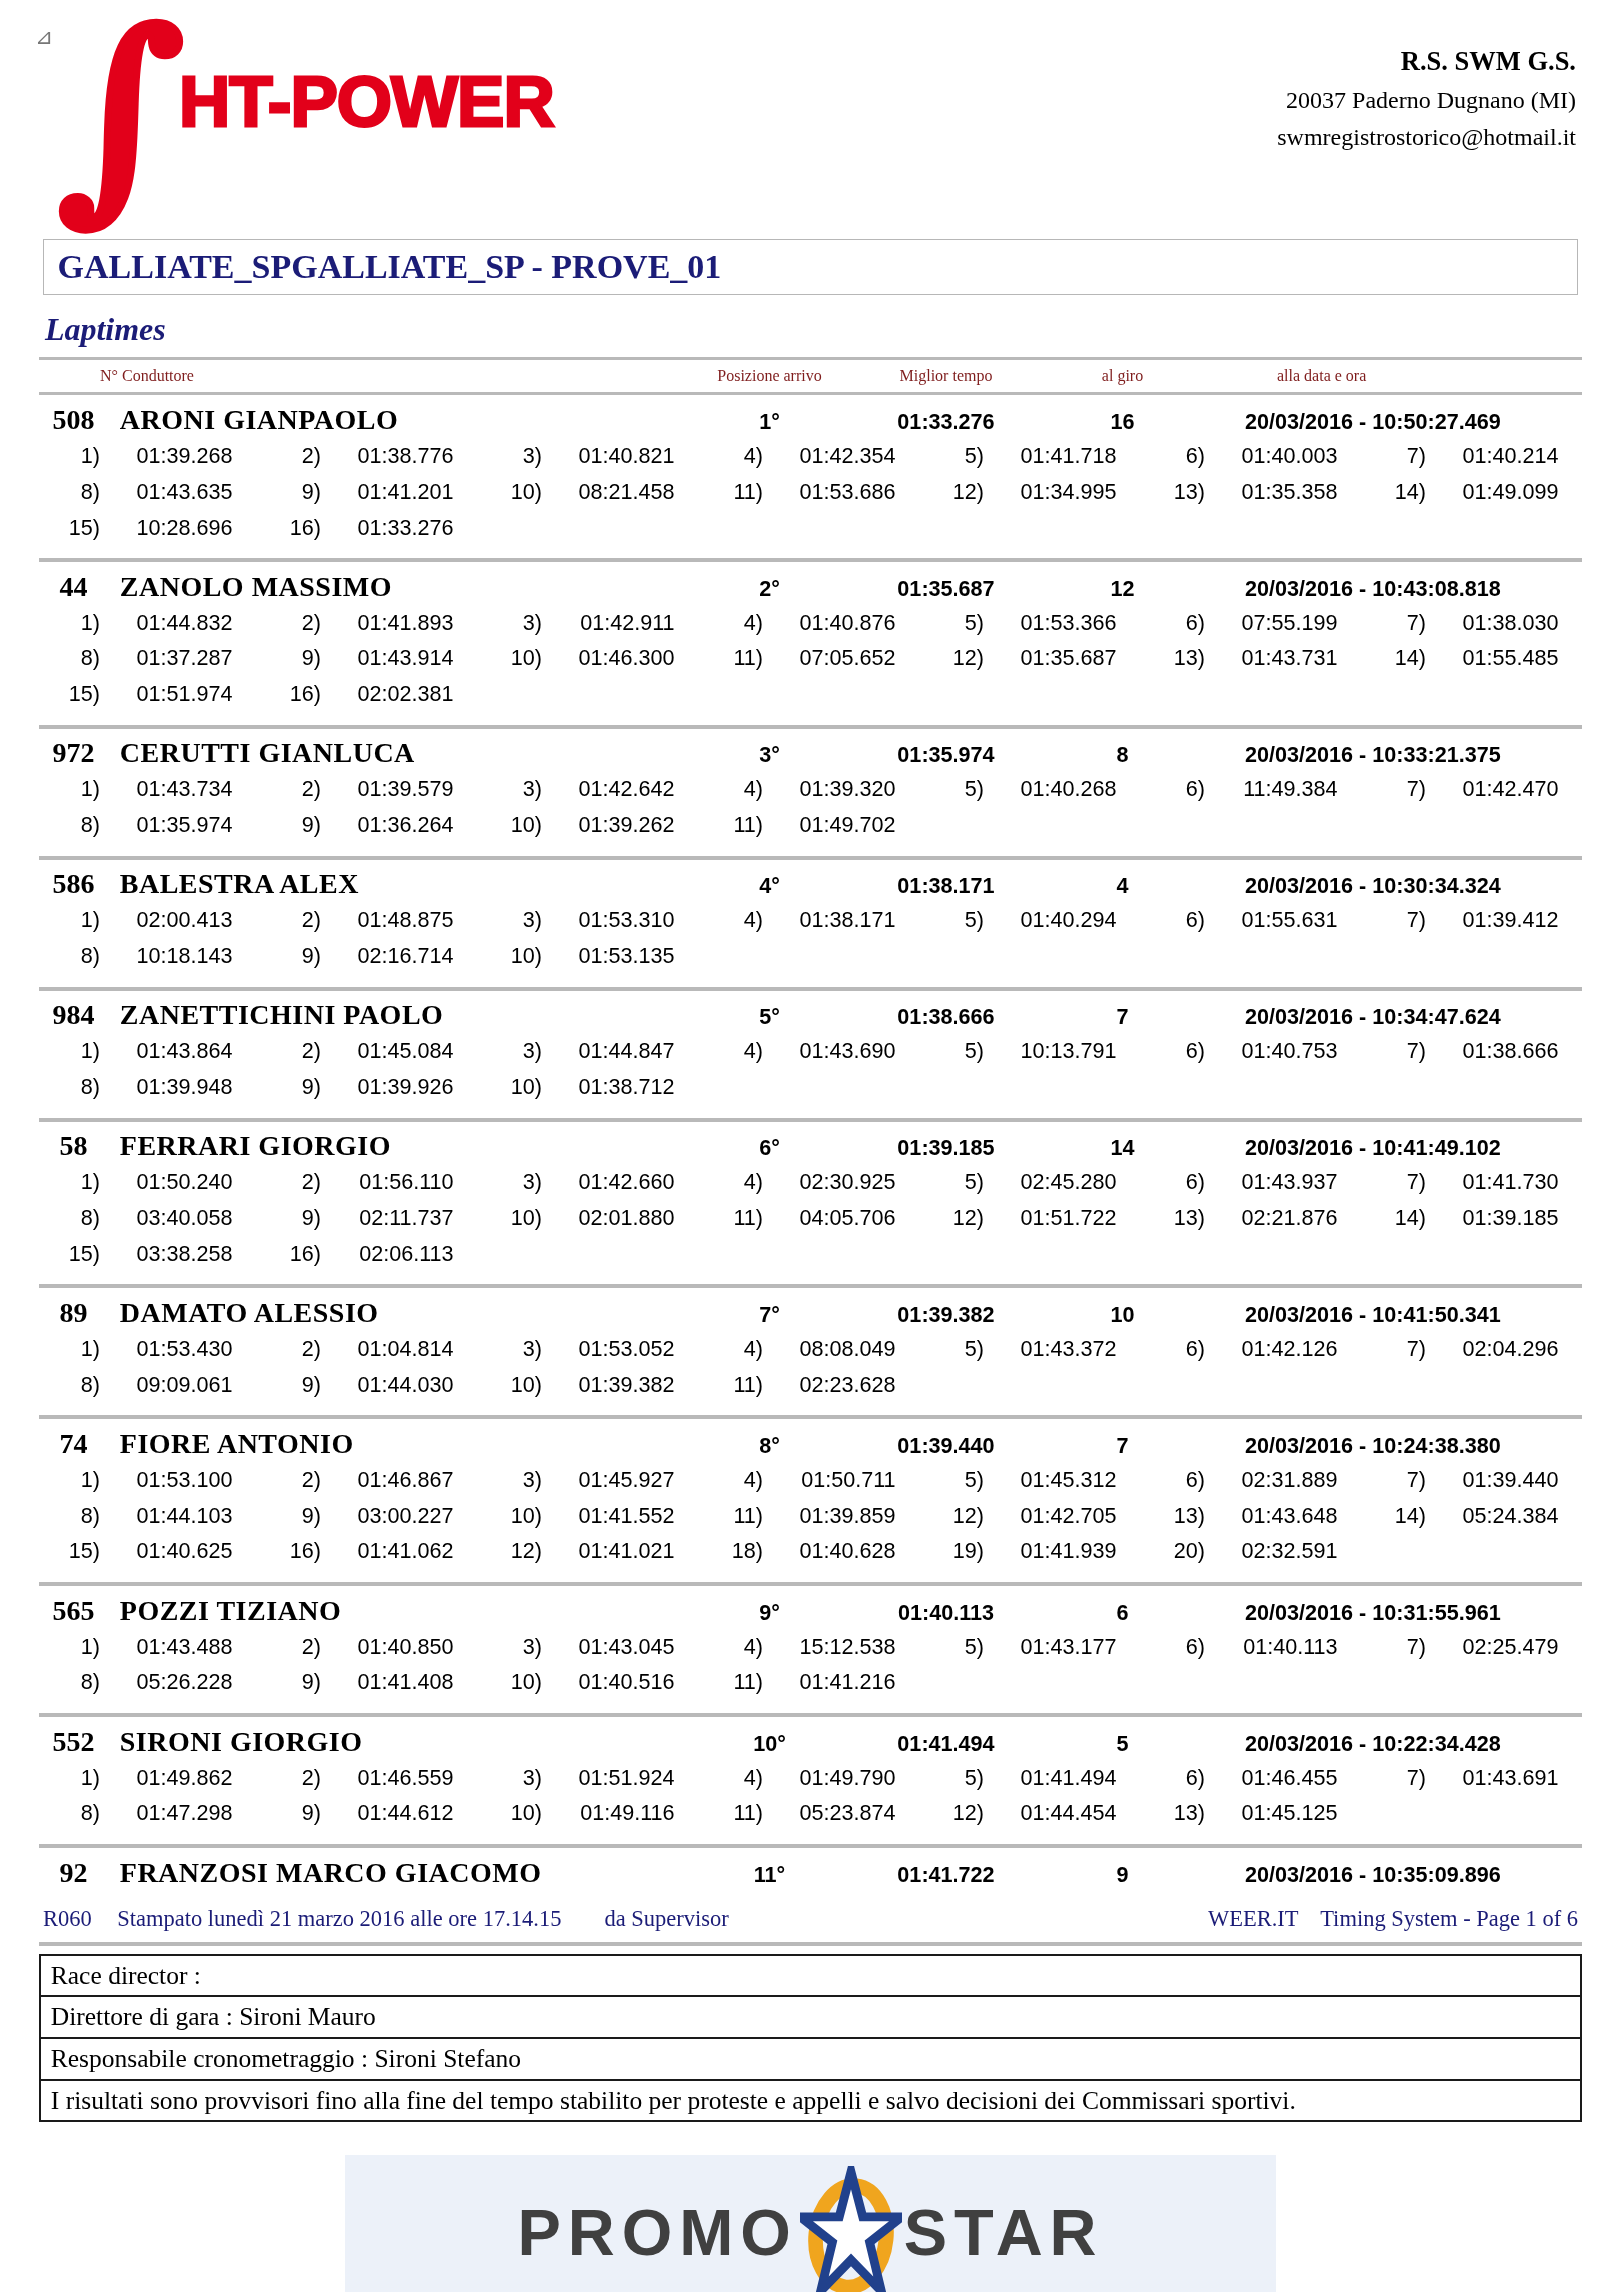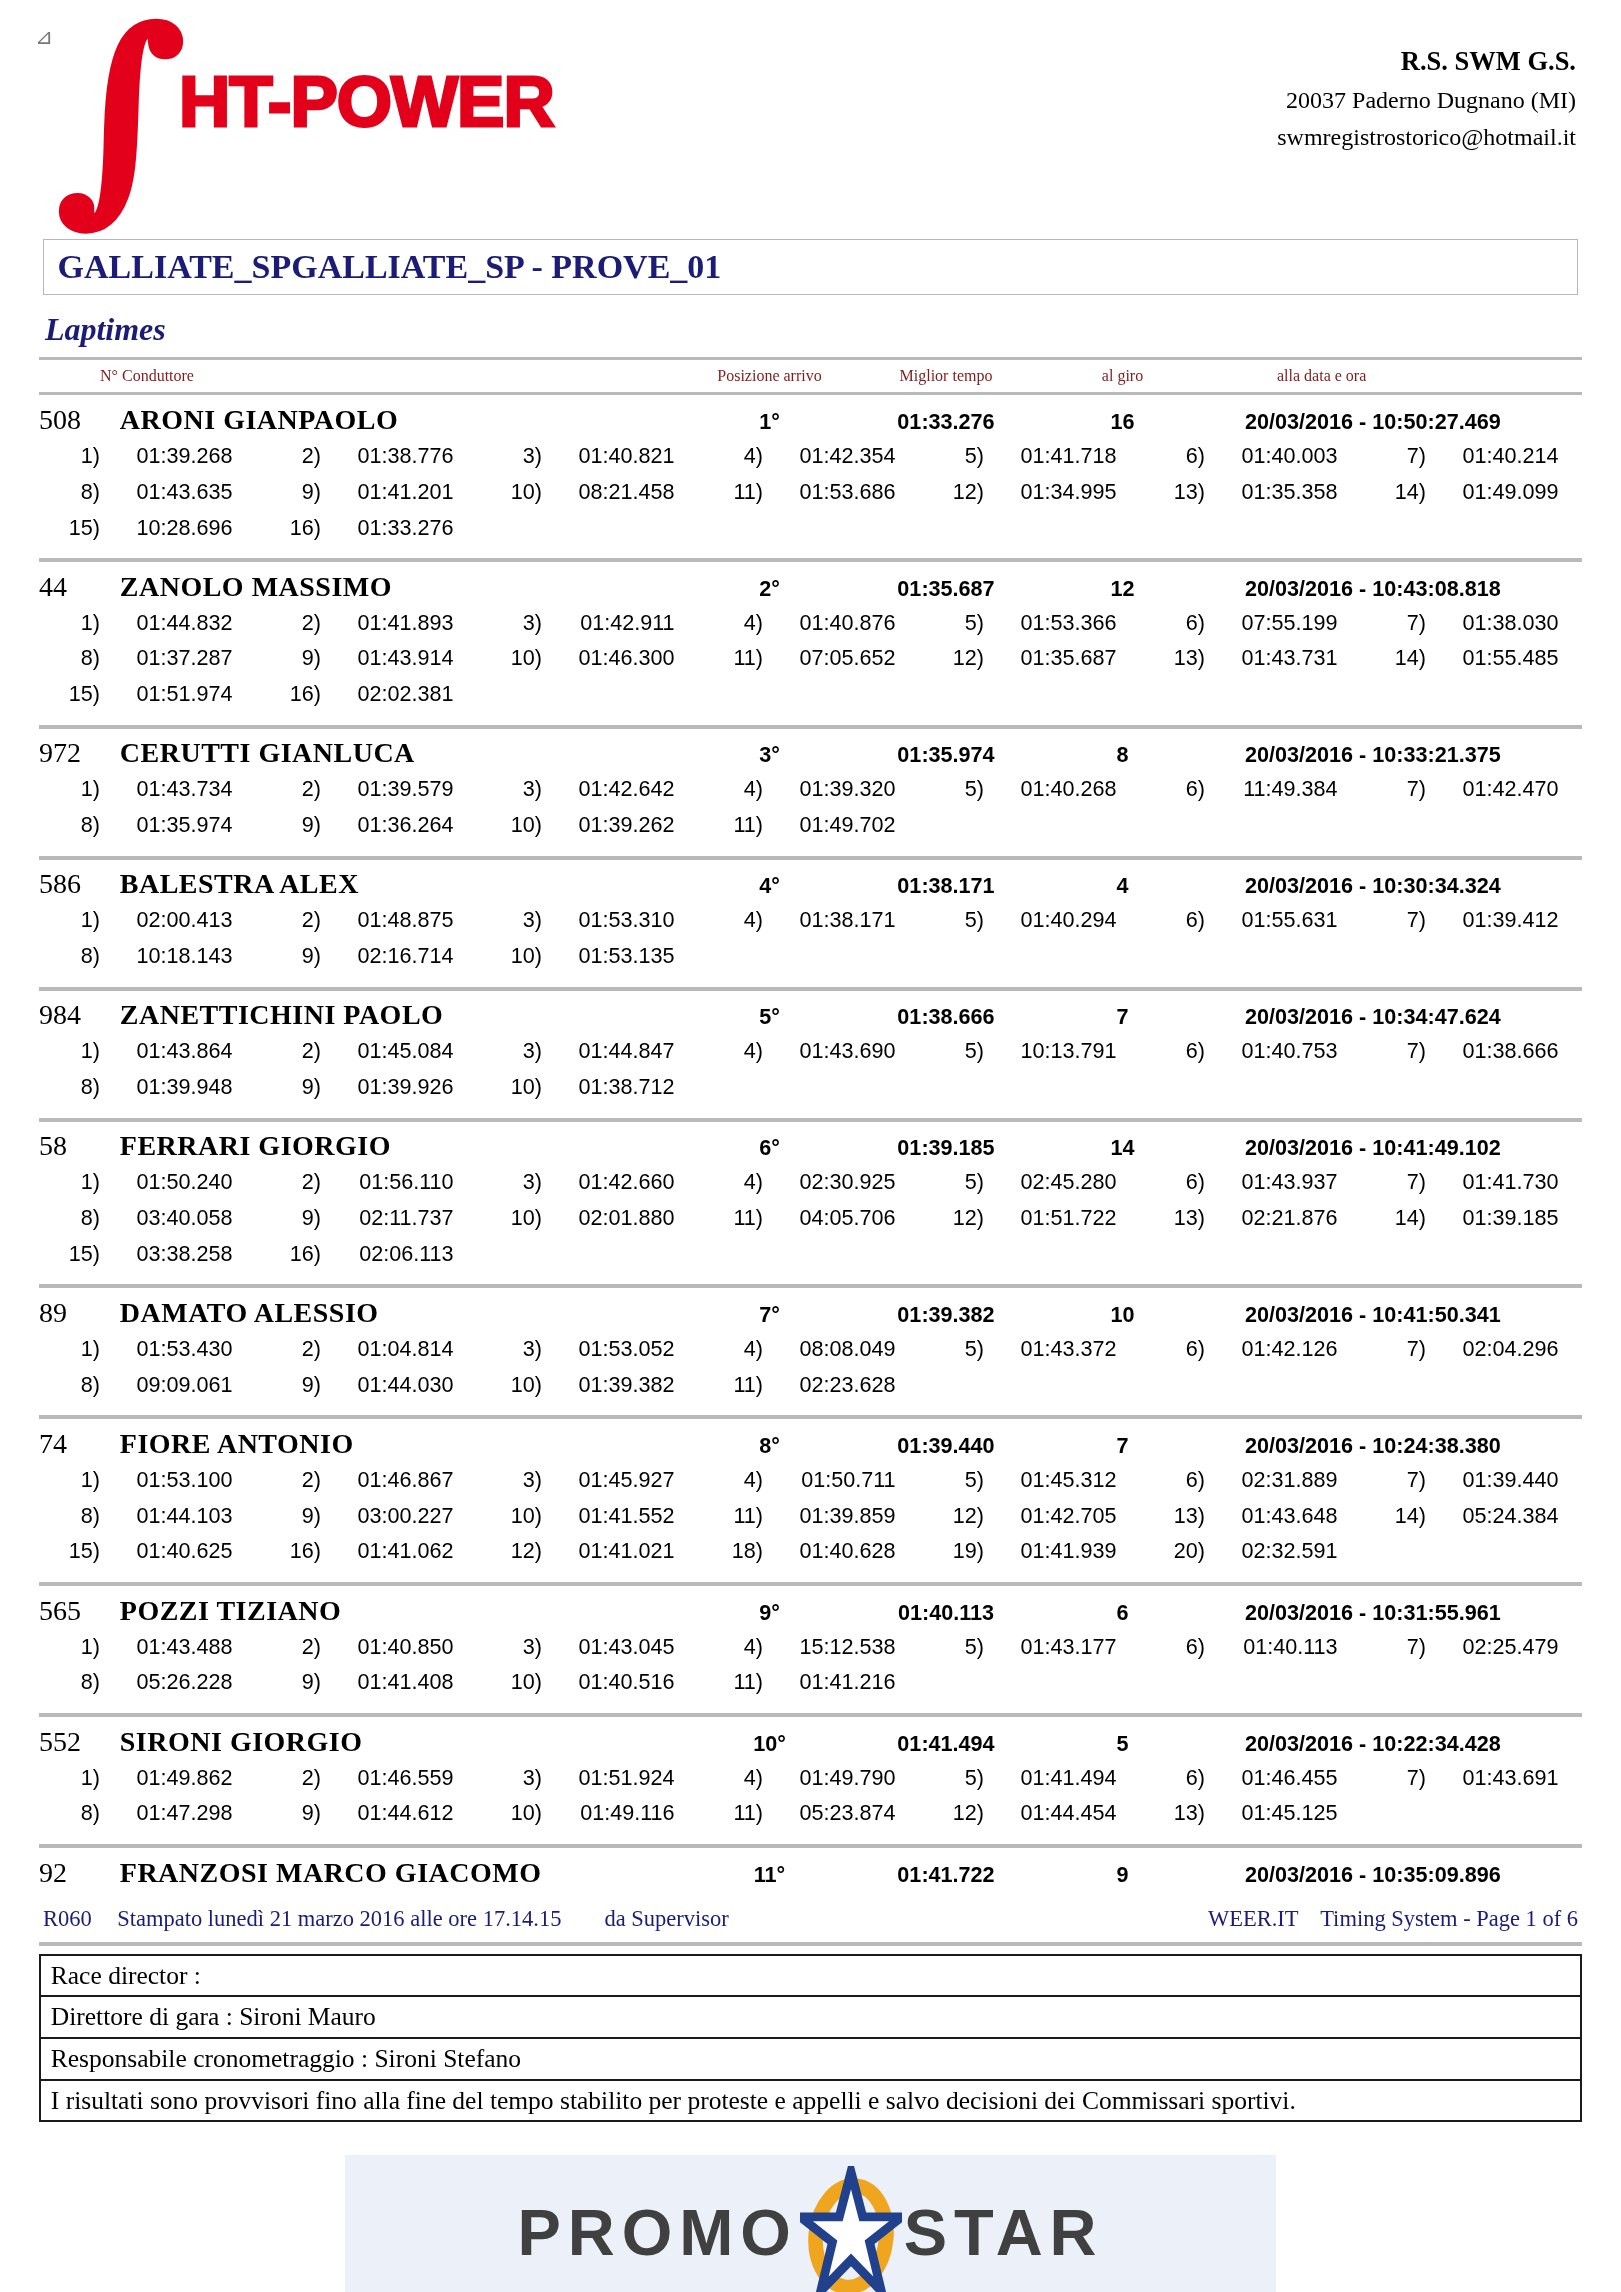--- a/index.html
+++ b/index.html
@@ -33,21 +33,21 @@
          color:#7f1d1d;font-size:16px;}
   .th-cond{grid-column:1/3;padding-left:61px;text-align:left;}
   .th-pos,.th-best,.th-lap{text-align:center;}
   .th-date{text-align:left;padding-left:71px;}
 
   
   .rule{height:3.9px;background:#b9b9b9;margin-top:12.7px;}
   .rider{margin-bottom:5.9px;}
   .rhead{display:grid;grid-template-columns:69px 578px 167px 186px 167px auto;align-items:baseline;
          padding:8.8px 0 2px 0;}
-  .rnum{text-align:left;font-weight:normal;font-size:28px;}
+  .rnum{text-align:center;font-weight:bold;font-size:28px;}
   .rname{padding-left:11.8px;font-weight:bold;font-size:28px;letter-spacing:0.5px;}
   .rpos,.rbest,.rlap{text-align:center;font-family:"Liberation Sans",sans-serif;font-weight:bold;font-size:21.6px;}
   .rdate{text-align:left;padding-left:39px;font-family:"Liberation Sans",sans-serif;font-weight:bold;font-size:21.6px;}
   .laprow{display:grid;grid-template-columns:repeat(7,61px 160px);
           font-family:"Liberation Sans",sans-serif;font-size:21.6px;padding:4.9px 0;}
   .lapn{text-align:right;}
   .lapt{text-align:right;padding-right:27.4px;}
 
   
   .printline{display:flex;justify-content:space-between;color:#1b1c77;font-size:22.5px;

